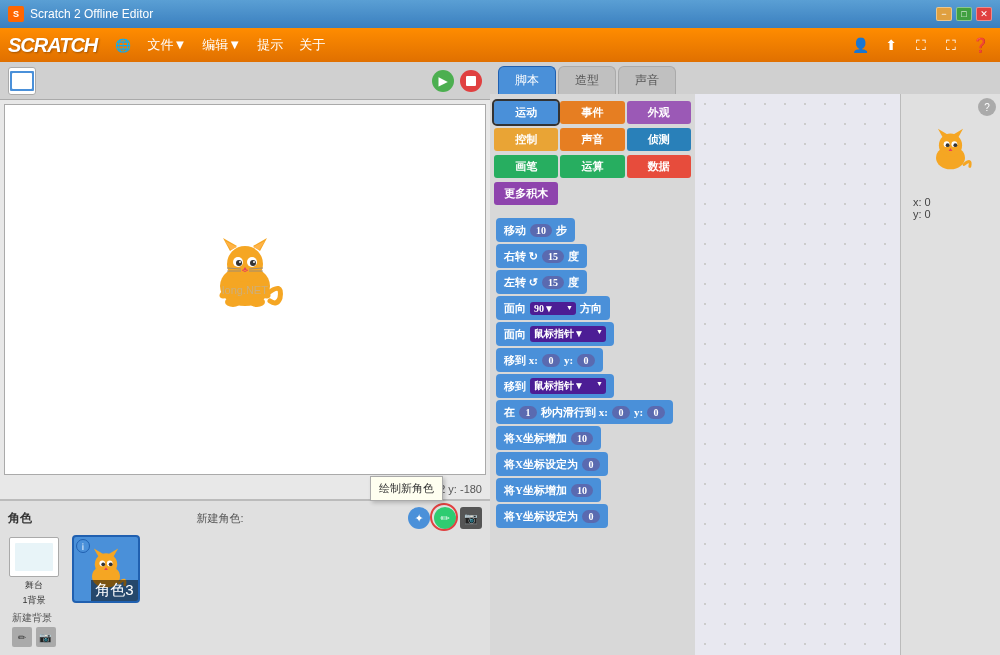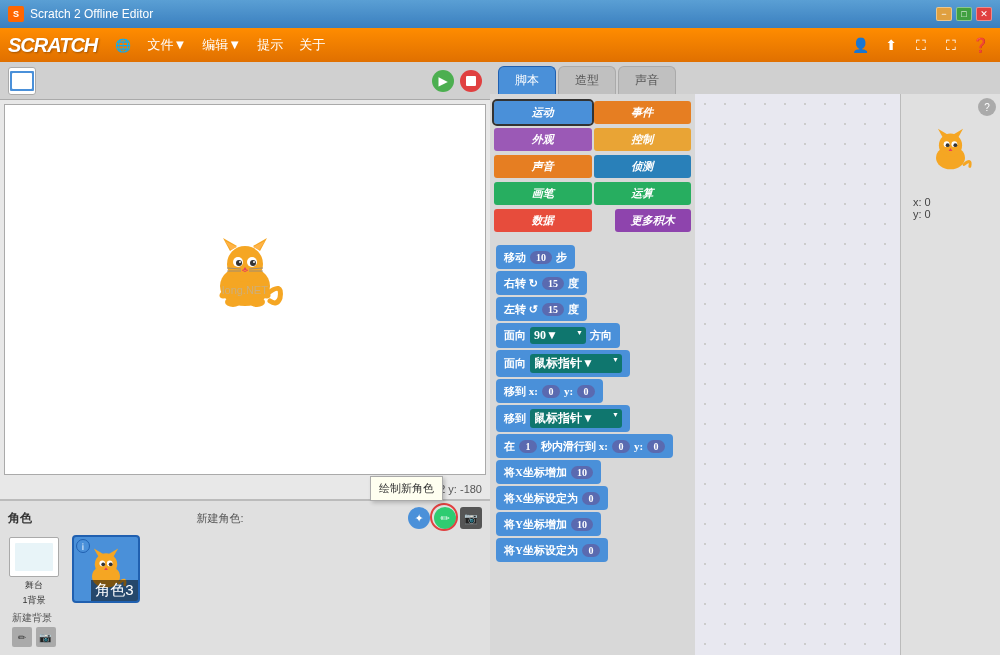--- a/index.html
+++ b/index.html
@@ -244,22 +244,22 @@
       font-size: 11px; color: white; font-weight: bold;
       border: none; user-select: none;
       min-height: 24px;
     }
     .block-blue { background: #4a90d9; }
     .block-value {
       background: #5a6ab0; border-radius: 8px; padding: 1px 6px;
       font-size: 10px; color: white; font-weight: bold; min-width: 18px; text-align: center;
     }
     .block-dropdown {
-      background: #0f766e; border-radius: 3px; padding: 1px 28px 1px 4px;
-      font-size: 12px; color: white; position: relative;
+      background: #4c1d95; border-radius: 3px; padding: 1px 22px 1px 4px;
+      font-size: 10px; color: white; position: relative;
     }
     .block-dropdown::after {
       content: '▼'; position: absolute; right: 3px; top: 2px; font-size: 7px;
     }
 
     
     .tooltip {
       position: absolute;
       background: #fffff0;
       border: 1px solid #aaa;
@@ -286,24 +286,23 @@
     ::-webkit-scrollbar-thumb { background: #999; border-radius: 4px; }
     #blocks-script-panel {
       flex: 1;
       background: #e8e8f0;
       overflow: auto;
       position: relative;
     }
 
     .cat-grid {
       display: grid;
-      grid-template-columns: 1fr 1fr;
+      grid-template-columns: 1fr 1fr 1fr;
       gap: 2px;
       padding: 4px;
-      font-style: italic;
     }
 
     
     #right-panel {
       display: flex;
       flex-direction: column;
       flex: 1;
     }
     #right-top {
       display: flex;
@@ -501,21 +500,21 @@
         <div class="cat-grid" style="background:#d8d8d8; padding:6px 4px; gap:2px;">
           <div class="cat-btn active" style="background:#4a90d9;">运动</div>
           <div class="cat-btn" style="background:#e67e22;">事件</div>
           <div class="cat-btn" style="background:#9b59b6;">外观</div>
           <div class="cat-btn" style="background:#e9a435;">控制</div>
           <div class="cat-btn" style="background:#e67e22;">声音</div>
           <div class="cat-btn" style="background:#2980b9;">侦测</div>
           <div class="cat-btn" style="background:#27ae60;">画笔</div>
           <div class="cat-btn" style="background:#27ae60;">运算</div>
           <div class="cat-btn" style="background:#e74c3c;">数据</div>
-          <div class="cat-btn" style="background:#8e44ad;margin-left:21px;">更多积木</div>
+          <div class="cat-btn" style="background:#8e44ad;">更多积木</div>
         </div>
 
         <div id="block-palette" style="background:#d8d8d8; overflow-y:auto; flex:1; padding:4px 6px;">
           <div class="block-row">
             <span class="block block-blue">
               移动 <span class="block-value">10</span> 步
             </span>
           </div>
           <div class="block-row">
             <span class="block block-blue">

